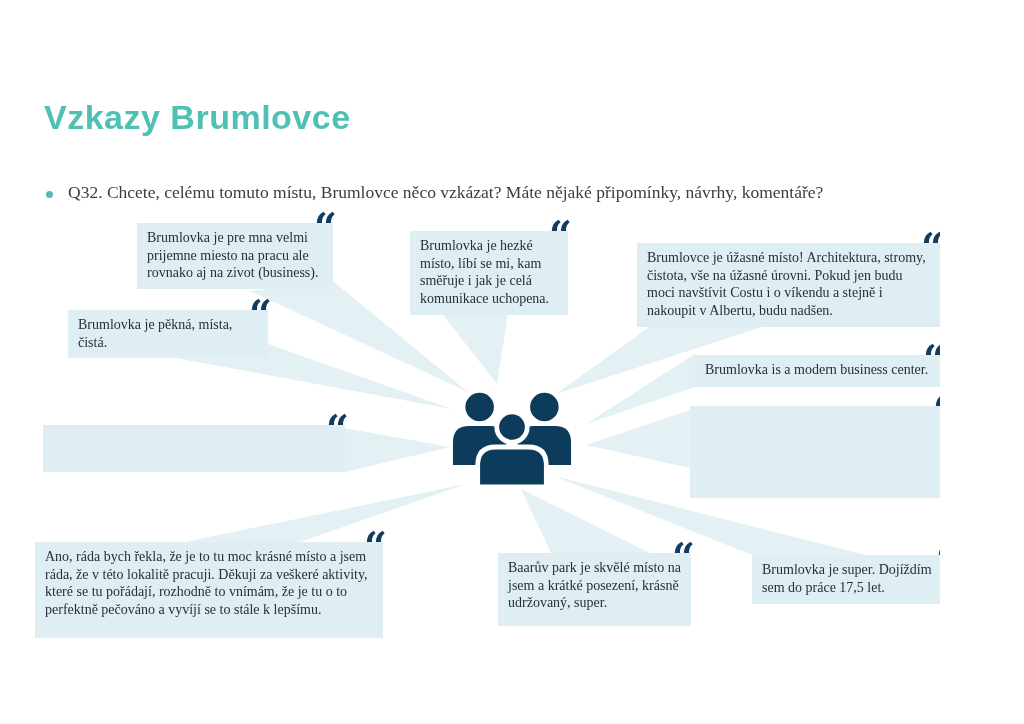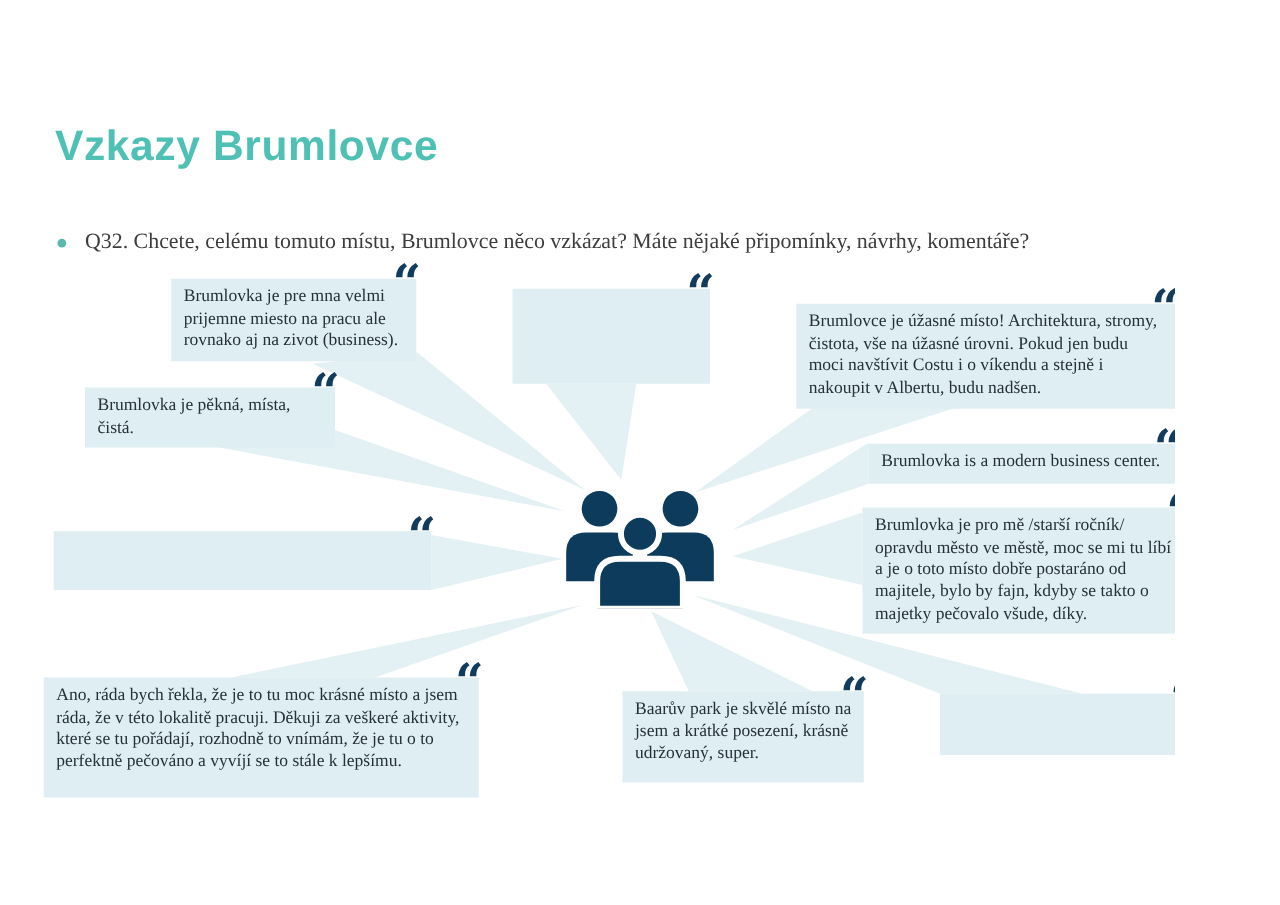--- a/index.html
+++ b/index.html
@@ -86,46 +86,47 @@
   <div class="quote-box qb1">
     <span class="qmark">“</span>
     <p>Brumlovka je pre mna velmi prijemne miesto na pracu ale rovnako aj na zivot (business).</p>
   </div>
   <div class="quote-box qb2">
     <span class="qmark">“</span>
     <p>Brumlovka je pěkná, místa, čistá.</p>
   </div>
   <div class="quote-box qb3">
     <span class="qmark">“</span>
+    <p>Brumlovka je hezké místo, líbí se mi, kam směřuje i jak je celá komunikace uchopena.</p>
   </div>
   <div class="quote-box qb4">
     <span class="qmark">“</span>
     <p>Brumlovce je úžasné místo! Architektura, stromy, čistota, vše na úžasné úrovni. Pokud jen budu moci navštívit Costu i o víkendu a stejně i nakoupit v Albertu, budu nadšen.</p>
   </div>
   <div class="quote-box qb5">
     <span class="qmark">“</span>
     <p>Brumlovka is a modern business center.</p>
   </div>
   <div class="quote-box qb6">
     <span class="qmark">“</span>
-    <p>Brumlovka je pro mě /starší ročník/ opravdu město ve městě, moc se mi tu líbí a je o toto místo dobře postaráno od majitele, bylo by fajn, kdyby se takto o majetky pečovalo všude, díky.</p>
   </div>
   <div class="quote-box qb7">
     <span class="qmark">“</span>
   </div>
   <div class="quote-box qb8">
     <span class="qmark">“</span>
     <p>Ano, ráda bych řekla, že je to tu moc krásné místo a jsem ráda, že v této lokalitě pracuji. Děkuji za veškeré aktivity, které se tu pořádají, rozhodně to vnímám, že je tu o to perfektně pečováno a vyvíjí se to stále k lepšímu.</p>
   </div>
   <div class="quote-box qb9">
     <span class="qmark">“</span>
     <p>Baarův park je skvělé místo na jsem a krátké posezení, krásně udržovaný, super.</p>
   </div>
   <div class="quote-box qb10">
     <span class="qmark">“</span>
+    <p>Brumlovka je super. Dojíždím sem do práce 17,5 let.</p>
   </div>
 
   <svg class="center-icon" viewBox="0 0 140 105" aria-hidden="true">
     <g fill="#0d3b5c">
 
       <circle cx="36" cy="21" r="15"></circle>
       <path d="M8,82 V58 Q8,41 25,41 H47 Q64,41 64,58 V82 Z"></path>
 
       <circle cx="104" cy="21" r="15"></circle>
       <path d="M76,82 V58 Q76,41 93,41 H115 Q132,41 132,58 V82 Z"></path>

